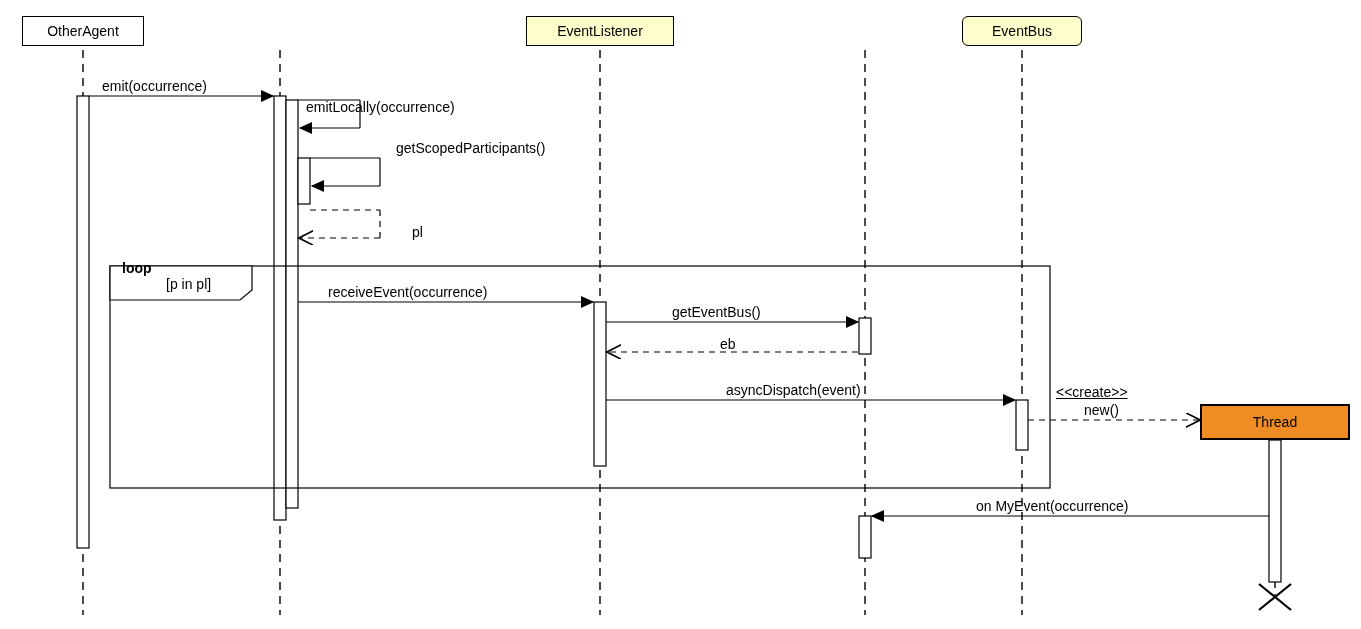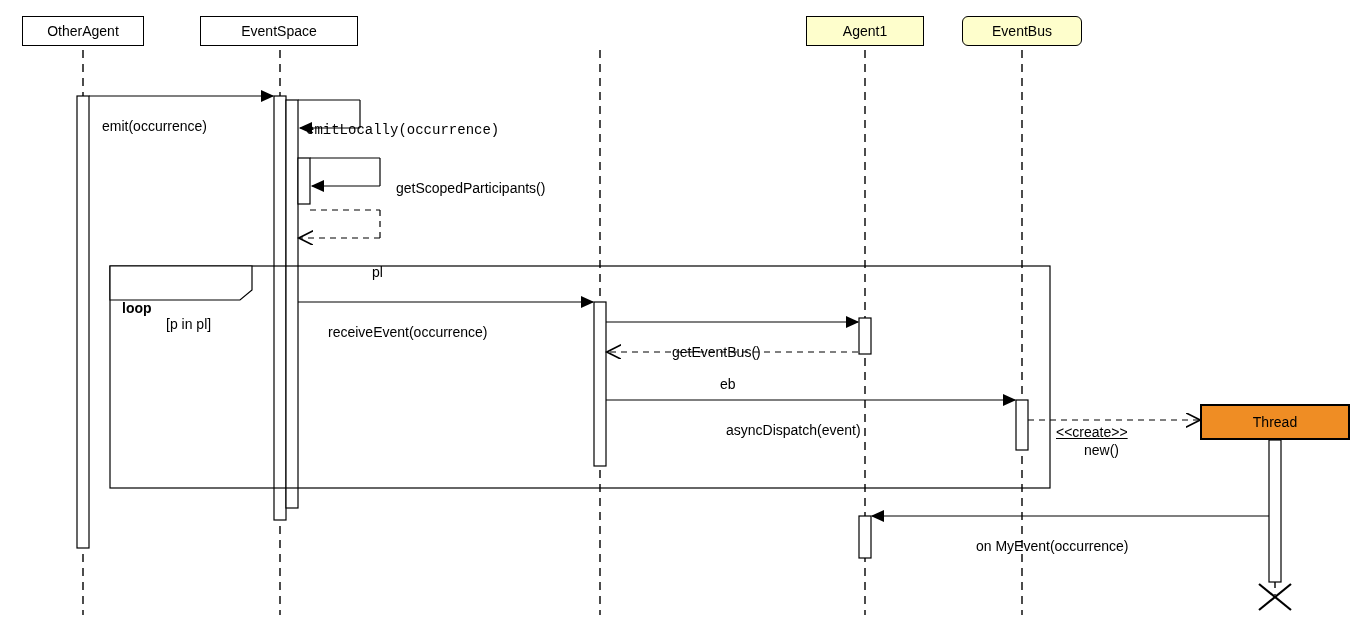--- a/index.html
+++ b/index.html
@@ -23,21 +23,20 @@
     text-align: center;
     white-space: nowrap;
     box-sizing: border-box;
   }
   .yellow { background: #fefecc; }
   .white  { background: #ffffff; }
   .orange { background: #ef8d24; border: 2px solid #000; }
   .label {
     position: absolute;
     white-space: nowrap;
-    margin-top: 40px;
   }
   svg.overlay {
     position: absolute;
     left: 0;
     top: 0;
     width: 1361px;
     height: 629px;
   }
   .activation {
     fill: #ffffff;
@@ -114,36 +113,35 @@
     <line x1="1028" y1="420" x2="1199" y2="420" stroke="#000" stroke-width="1.2" stroke-dasharray="6 5" marker-end="url(#openArrow)"></line>
 
     <line x1="1269" y1="516" x2="872" y2="516" stroke="#000" stroke-width="1.2" marker-end="url(#solidArrow)"></line>
 
     <line x1="1259" y1="584" x2="1291" y2="610" stroke="#000" stroke-width="2.2"></line>
     <line x1="1291" y1="584" x2="1259" y2="610" stroke="#000" stroke-width="2.2"></line>
   </svg>
 
   <div class="participant-head white" style="left:22px; top:16px; width:122px;">OtherAgent</div>
 
-  <div class="participant-head white" style="left:200px; top:16px; width:158px;">EventSpace</div>
 
+  <div class="participant-head yellow" style="left:526px; top:16px; width:148px;">EventListener</div>
 
-  <div class="participant-head yellow" style="left:806px; top:16px; width:118px;">Agent1</div>
 
   <div class="participant-head yellow" style="left:962px; top:16px; width:120px;border-radius:6px;">EventBus</div>
 
   <div class="participant-head orange" style="left:1200px; top:404px; width:150px; padding:8px 4px;">Thread</div>
 
   <span class="label" style="left:102px; top:78px;">emit(occurrence)</span>
 
-  <span class="label" style="left:306px; top:82px;font-family:Liberation Mono, monospace;">emitLocally(occurrence)</span>
+  <span class="label" style="left:306px; top:99px;">emitLocally(occurrence)</span>
 
   <span class="label" style="left:396px; top:140px;">getScopedParticipants()</span>
 
-  <span class="label" style="left:372px; top:224px;">pl</span>
+  <span class="label" style="left:412px; top:224px;">pl</span>
 
   <span class="label" style="left:122px; top:260px; font-weight:bold;">loop</span>
   <span class="label" style="left:166px; top:276px;">[p in pl]</span>
 
   <span class="label" style="left:328px; top:284px;text-align:center;">receiveEvent(occurrence)</span>
 
   <span class="label" style="left:672px; top:304px;">getEventBus()</span>
 
   <span class="label" style="left:720px; top:336px;">eb</span>
 

